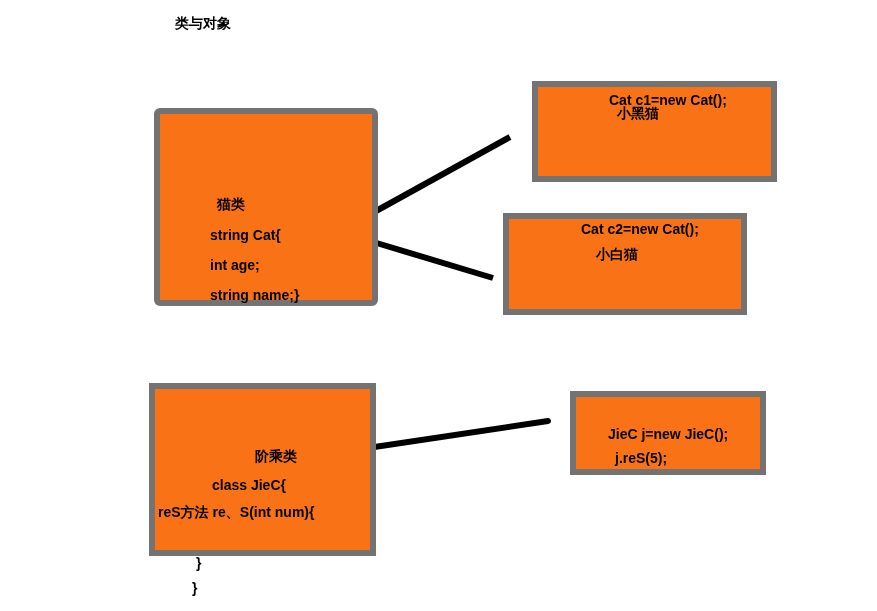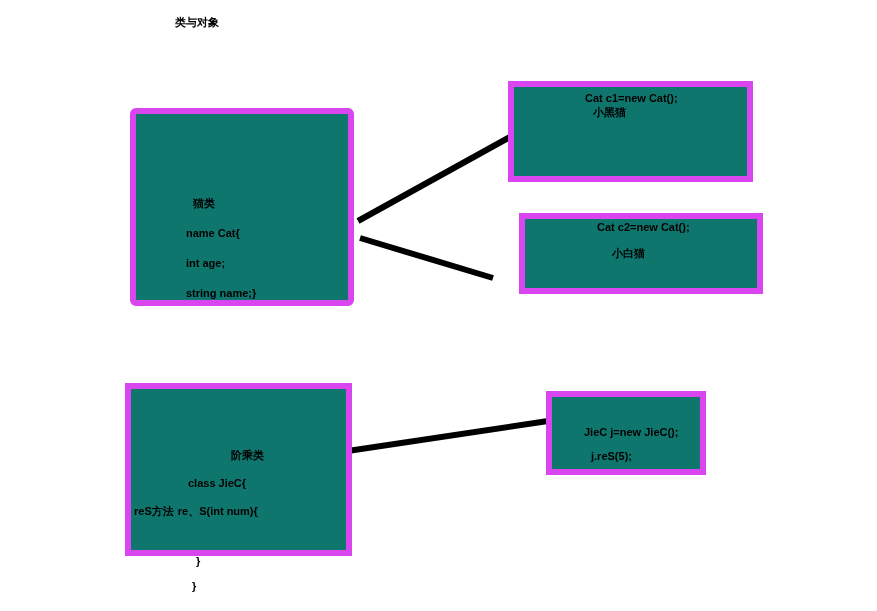--- a/index.html
+++ b/index.html
@@ -7,30 +7,31 @@
       padding: 0;
       background: #ffffff;
     }
     #canvas {
       position: relative;
       width: 877px;
       height: 611px;
       background: #ffffff;
       font-family: "Liberation Sans", "DejaVu Sans", sans-serif;
       font-weight: bold;
-      font-size: 11px;
+      font-size: 14px;
       color: #000000;
       overflow: hidden;
     }
     .abs { position: absolute; white-space: nowrap; }
     .box {
       position: absolute;
-      border: 6px solid #d946ef;
-      background: #0f766e;
+      border: 6px solid #737373;
+      background: #f97316;
       box-sizing: border-box;
+      margin-left: 24px;
     }
     .box .abs { position: absolute; }
     #connector-layer {
       position: absolute;
       left: 0; top: 0;
       width: 877px; height: 611px;
       z-index: 0;
     }
     .box { z-index: 1; }
     .page-text { z-index: 2; }
@@ -44,56 +45,56 @@
     #cat-class-code-line-0 { left: 50px; top: 113px; }
     #cat-class-code-line-1 { left: 50px; top: 143px; text-align: right; }
     #cat-class-code-line-2 { left: 50px; top: 173px; }
 
     
     #cat-object1-box { left: 508px; top: 81px; width: 245px; height: 101px; }
     #cat-object1-code  { left: 71px; top: 5px; }
     #cat-object1-label { left: 79px; top: 18px; }
 
     
-    #cat-object2-box { left: 519px; top: 213px; width: 244px; height: 81px; }
+    #cat-object2-box { left: 479px; top: 213px; width: 244px; height: 102px; }
     #cat-object2-code  { left: 72px; top: 2px; }
     #cat-object2-label { left: 87px; top: 27px; }
 
     
     #factorial-class-box { left: 125px; top: 383px; width: 227px; height: 173px; overflow: visible; }
     #factorial-class-title   { left: 54px; top: 59px; padding-left: 46px; }
     #factorial-class-line    { left: 57px; top: 88px; }
     #factorial-method-line   { left: 3px;  top: 115px; }
     #factorial-body-line     { left: 63px; top: 139px; }
     #closing-brace-0 { left: 196px; top: 555px; }
     #closing-brace-1 { left: 192px; top: 580px; }
     .method-label { margin-right: 4px; }
 
     
-    #factorial-object-box { left: 546px; top: 391px; width: 160px; height: 84px; }
+    #factorial-object-box { left: 546px; top: 391px; width: 196px; height: 84px; }
     #factorial-object-code { left: 32px; top: 29px; }
     #factorial-object-call { left: 39px; top: 53px; }
   </style>
 </head>
 <body>
 
 <div id="canvas">
 
   <svg id="connector-layer" viewBox="0 0 877 611" xmlns="http://www.w3.org/2000/svg">
     <line x1="358" y1="221" x2="510" y2="137" stroke="#000000" stroke-width="6"></line>
     <line x1="360" y1="238" x2="493" y2="278" stroke="#000000" stroke-width="6"></line>
     <line x1="341" y1="452" x2="548" y2="421" stroke="#000000" stroke-width="6" stroke-linecap="round"></line>
     <circle cx="341" cy="452" r="5" fill="#000000"></circle>
   </svg>
 
   <div id="diagram-title" class="abs page-text">类与对象</div>
 
   <div id="cat-class-box" class="box">
     <div id="cat-class-title" class="abs">猫类</div>
-    <div id="cat-class-code-line-0" class="abs">name Cat{</div>
+    <div id="cat-class-code-line-0" class="abs">string Cat{</div>
     <div id="cat-class-code-line-1" class="abs">int age;</div>
     <div id="cat-class-code-line-2" class="abs">string name;}</div>
   </div>
 
   <div id="cat-object1-box" class="box">
     <div id="cat-object1-code" class="abs">Cat c1=new Cat();</div>
     <div id="cat-object1-label" class="abs">小黑猫</div>
   </div>
 
   <div id="cat-object2-box" class="box">

